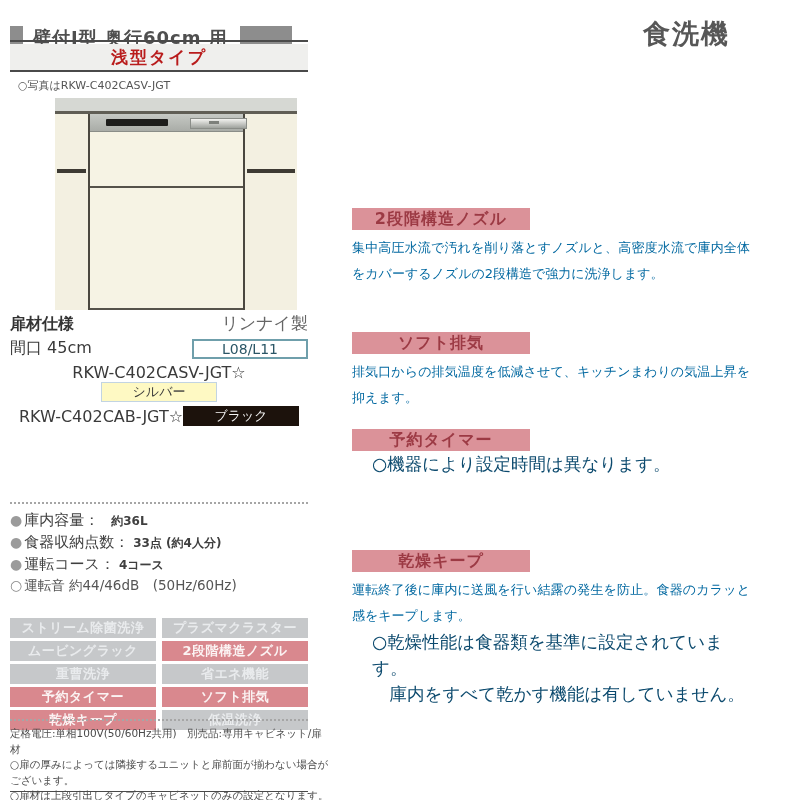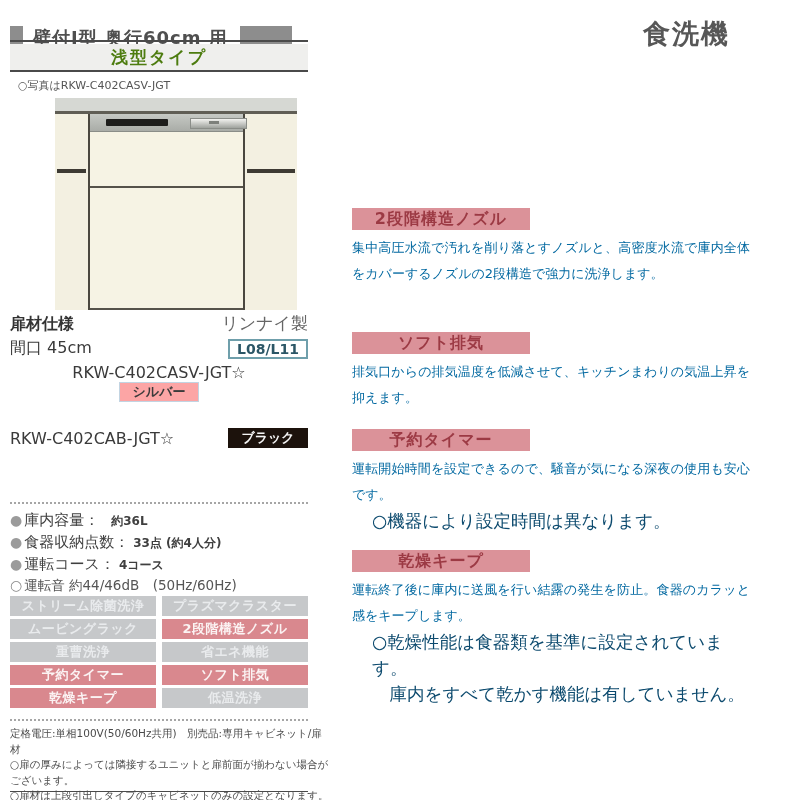--- a/index.html
+++ b/index.html
@@ -12,21 +12,21 @@
   .left-col{position:absolute;left:10px;top:10px;width:298px;height:785px;}
 
   .hdr-row{position:absolute;left:0;top:16px;width:100%;height:24px;display:flex;align-items:center;}
   .hdr-square{width:13px;height:24px;background:#8d8d8d;margin-right:10px;}
   .hdr-title{font-size:18px;font-weight:bold;color:#4f4f4f;letter-spacing:1px;white-space:nowrap;}
   .hdr-bar{width:52px;height:24px;background:#8d8d8d;margin-left:12px;}
 
   .rule1{position:absolute;left:0;top:30px;width:100%;height:0;border-top:2px solid #4a4a4a;}
   .banner{position:absolute;left:0;top:34px;width:100%;height:26px;background:#efefed;
           border-bottom:2px solid #4a4a4a;display:flex;align-items:center;justify-content:center;
-          font-size:17px;font-weight:bold;color:#4d7c0f;letter-spacing:2px;}
+          font-size:17px;font-weight:bold;color:#b91c1c;letter-spacing:2px;}
   .photo-caption{position:absolute;left:8px;top:68px;font-size:11px;color:#555;}
 
   
   .photo{position:absolute;left:45px;top:88px;width:242px;height:212px;background:#f5f2e3;overflow:hidden;}
   .ph-counter{position:absolute;left:0;top:0;width:100%;height:13px;background:#d6d8d3;border-bottom:3px solid #605e55;}
   .ph-side{position:absolute;top:16px;bottom:0;width:33px;background:#f3f0e1;}
   .ph-side.l{left:0;border-right:2px solid #4a473f;}
   .ph-side.r{right:0;width:52px;border-left:2px solid #4a473f;}
   .ph-handle{position:absolute;left:2px;right:2px;top:55px;height:4px;background:#3d3a33;}
   .ph-unit{position:absolute;left:35px;right:54px;top:16px;bottom:0;background:#f6f3e4;border-bottom:2px solid #55524a;}
@@ -37,42 +37,42 @@
   .ph-mark{position:absolute;top:7px;width:10px;height:3px;background:#7d807b;}
   .ph-seam{position:absolute;left:0;width:100%;top:72px;height:2px;background:#55524a;}
 
   
   .doorspec-hdr{position:absolute;left:0;top:302px;width:100%;display:flex;justify-content:space-between;align-items:baseline;}
   .doorspec-title{font-size:16px;font-weight:bold;color:#333;}
   .maker{font-size:17px;color:#666;}
   .spec-row{position:absolute;left:0;width:100%;display:flex;justify-content:space-between;align-items:center;}
   .row-width{top:328px;}
   .row-model1{top:353px;flex-direction:column;}
-  .row-model2{top:418px;}
+  .row-model2{top:396px;justify-content:center;}
   .spec-row .txt{font-size:16px;color:#3a3a3a;white-space:nowrap;}
-  .chip{width:80px;height:20px;display:flex;align-items:center;justify-content:center;
-        font-size:13px;font-weight:bold;box-sizing:border-box;}
+  .chip{width:116px;height:20px;display:flex;align-items:center;justify-content:center;
+        font-size:13px;font-weight:normal;box-sizing:border-box;}
   .chip.code{border:2px solid #6f9fab;color:#2b5666;background:#fff;font-size:14px;}
-  .chip.silver{background:#fca5a5;border:1px solid #c2d4e2;color:#3a3a3a;}
+  .chip.silver{background:#fef9c3;border:1px solid #c2d4e2;color:#3a3a3a;}
   .chip.black{background:#1c120c;color:#f5f5f5;}
 
   .dotted{position:absolute;left:0;width:100%;height:0;border-top:2px dotted #a6a6a6;}
   .dot1{top:492px;}
   .dot2{top:709px;}
 
   
   .specs{position:absolute;left:0;top:501px;width:100%;}
   .specline{display:flex;align-items:baseline;height:22px;font-size:15px;color:#3f3f3f;}
   .specline .bullet{color:#9b9b9b;margin-right:2px;font-size:14px;}
   .specline .val{font-weight:bold;font-size:12px;margin-left:4px;}
   .specline.small{font-size:13.5px;color:#555;height:22px;}
   .specline.small .bullet{color:#8a8a8a;}
 
   
-  .tags{position:absolute;left:0;top:586px;width:100%;display:grid;
+  .tags{position:absolute;left:0;top:608px;width:100%;display:grid;
         grid-template-columns:1fr 1fr;column-gap:6px;row-gap:3px;}
   .tag{height:20px;display:flex;align-items:center;justify-content:center;
        font-size:13px;font-weight:bold;letter-spacing:0.5px;white-space:nowrap;}
   .tag.off{background:#c6c8ca;color:#e9ebed;}
   .tag.on{background:#d9888e;color:#fbf3f3;}
 
   
   .footnotes{position:absolute;left:0;top:716px;width:320px;font-size:10.5px;line-height:15.5px;color:#4a4a4a;}
   .rule-bottom{position:absolute;left:0;top:781px;width:100%;border-top:1px solid #4a4a4a;}
 
@@ -197,21 +197,20 @@
     <div class="f-body">集中高圧水流で汚れを削り落とすノズルと、高密度水流で庫内全体をカバーするノズルの2段構造で強力に洗浄します。</div>
   </div>
 
   <div class="feature f2">
     <div class="f-hdr">ソフト排気</div>
     <div class="f-body">排気口からの排気温度を低減させて、キッチンまわりの気温上昇を抑えます。</div>
   </div>
 
   <div class="feature f3">
     <div class="f-hdr">予約タイマー</div>
-    <div class="f-body">運転開始時間を設定できるので、騒音が気になる深夜の使用も安心です。</div>
     <div class="f-note">○機器により設定時間は異なります。</div>
   </div>
 
   <div class="feature f4">
     <div class="f-hdr">乾燥キープ</div>
     <div class="f-body">運転終了後に庫内に送風を行い結露の発生を防止。食器のカラッと感をキープします。</div>
     <div class="f-note">○乾燥性能は食器類を基準に設定されています。
 　庫内をすべて乾かす機能は有していません。</div>
   </div>
 

